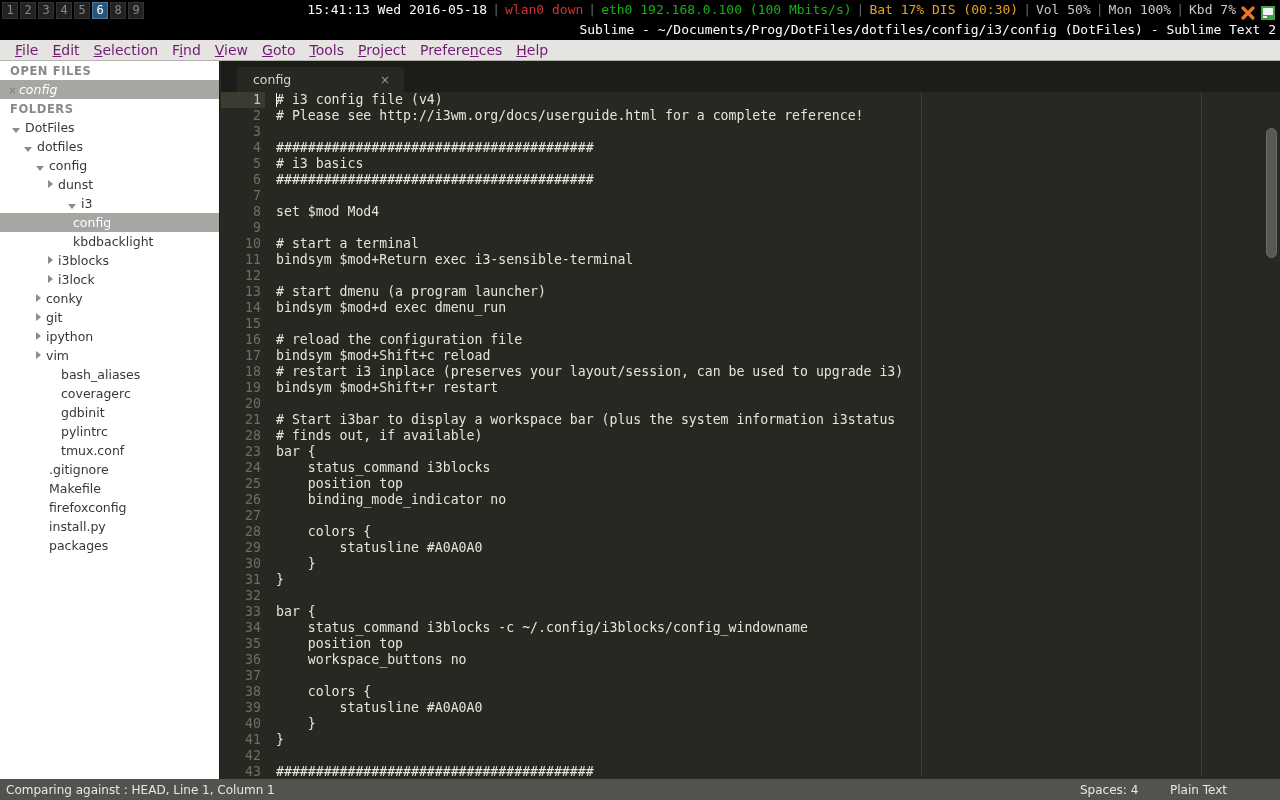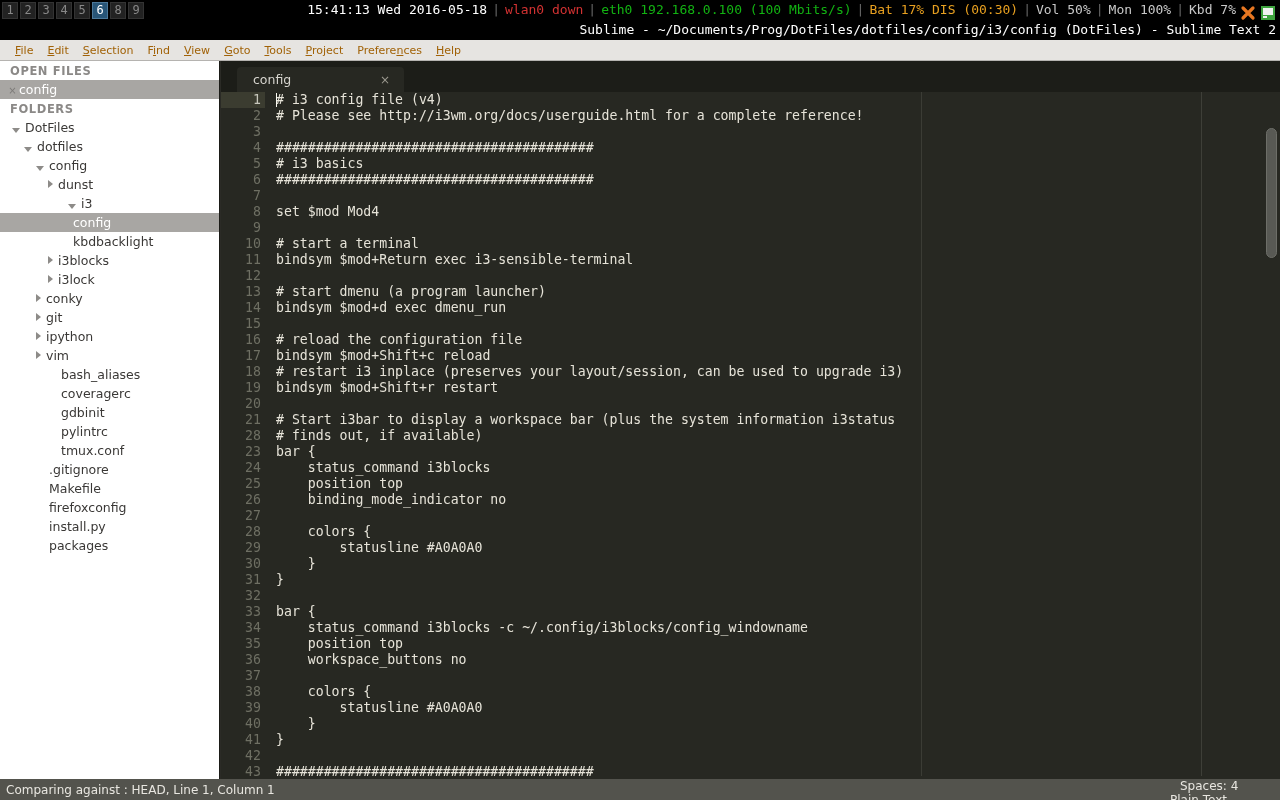--- a/index.html
+++ b/index.html
@@ -57,21 +57,21 @@
 
   
   #menubar {
     position: absolute; left: 0; top: 0; width: 1280px; height: 21px;
     background: #e6e4e1;
     border-bottom: 1px solid #b5b3b0;
     display: flex; align-items: center;
     padding-left: 8px;
   }
   .menu-item {
-    font-size: 11px; color: #a16207;
+    font-size: 14px; color: #701a75;
     padding: 1px 7px;
     white-space: nowrap;
   }
   .menu-item u { text-decoration: underline; }
 
   
   #sidebar {
     position: absolute; left: 0; top: 21px; width: 220px; height: 718px;
     background: #ffffff;
     overflow: hidden;
@@ -170,21 +170,21 @@
 
   
   #statusbar {
     position: absolute; left: 0; bottom: 0; width: 1280px; height: 21px;
     background: #53534d;
     color: #e8e6e0;
     font-size: 12px;
     display: flex; align-items: center;
   }
   #status-left { padding-left: 6px; }
-  #status-right { position: absolute; right: 0; top: 0; height: 21px; display: flex; align-items: center; flex-direction: column; }
+  #status-right { position: absolute; right: 0; top: 0; height: 21px; display: flex; align-items: center; }
   #status-right > span { padding: 0 26px 0 0; }
   .sb-spaces { min-width: 90px; }
   .sb-syntax { min-width: 110px; }
 
   
   #hscroll {
     position: absolute; left: 221px; bottom: 21px; right: 0; height: 3px;
     background: #272822;
   }
 </style>
@@ -246,21 +246,21 @@
       <div class="menu-item"><u>G</u>oto</div>
       <div class="menu-item"><u>T</u>ools</div>
       <div class="menu-item"><u>P</u>roject</div>
       <div class="menu-item">Prefere<u>n</u>ces</div>
       <div class="menu-item"><u>H</u>elp</div>
     </div>
 
   <div id="sidebar">
     <div class="side-head">OPEN FILES</div>
     <div id="open-files-list">
-        <div class="side-row selected" style="padding-left: 6px;"><span class="close-x">×</span><span>config</span></div>
+        <div class="side-row selected" style="padding-left: 6px; font-style: italic;"><span class="close-x">×</span><span>config</span></div>
       </div>
     <div class="side-head">FOLDERS</div>
     <div id="folder-tree">
         <div class="side-row"><span style="padding-left: 12px;"><span class="arrow open"></span><span>DotFiles</span></span></div>
         <div class="side-row"><span style="padding-left: 24px;"><span class="arrow open"></span><span>dotfiles</span></span></div>
         <div class="side-row"><span style="padding-left: 36px;"><span class="arrow open"></span><span>config</span></span></div>
         <div class="side-row"><span style="padding-left: 48px;"><span class="arrow closed"></span><span>dunst</span></span></div>
         <div class="side-row"><span style="padding-left: 68px;"><span class="arrow open"></span><span>i3</span></span></div>
         <div class="side-row selected"><span style="padding-left: 60px;"><span class="arrow none" style="margin-left: 13px;"></span><span>config</span></span></div>
         <div class="side-row"><span style="padding-left: 60px;"><span class="arrow none" style="margin-left: 13px;"></span><span>kbdbacklight</span></span></div>

